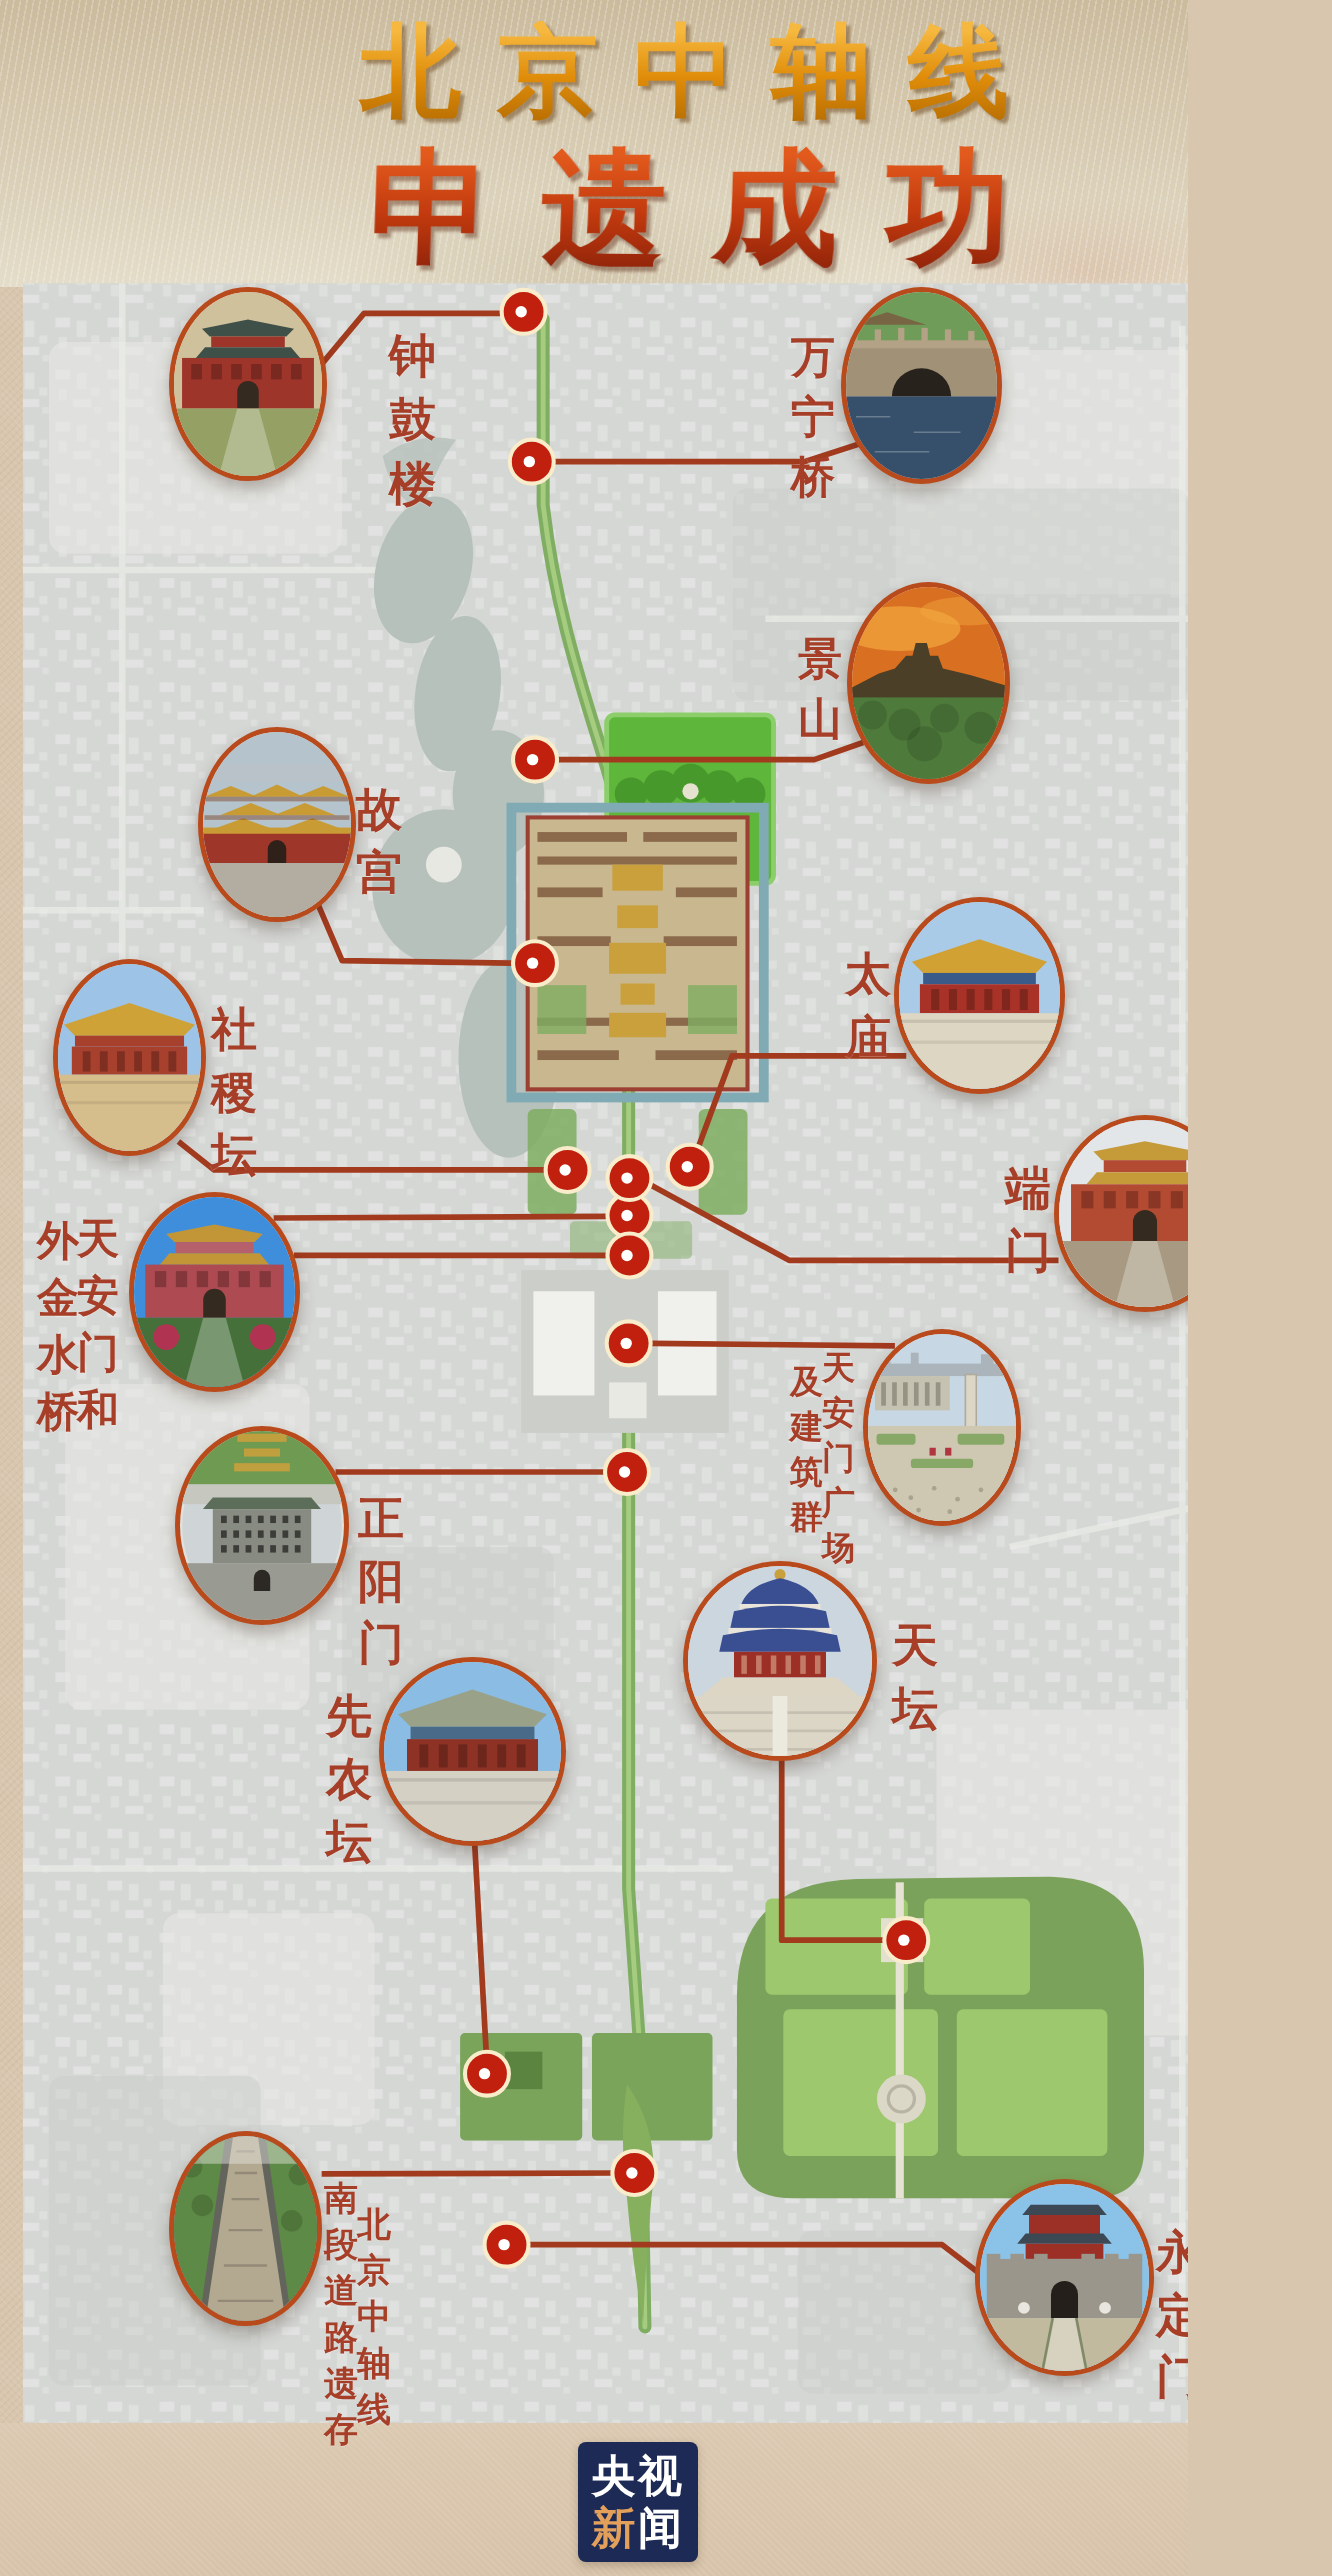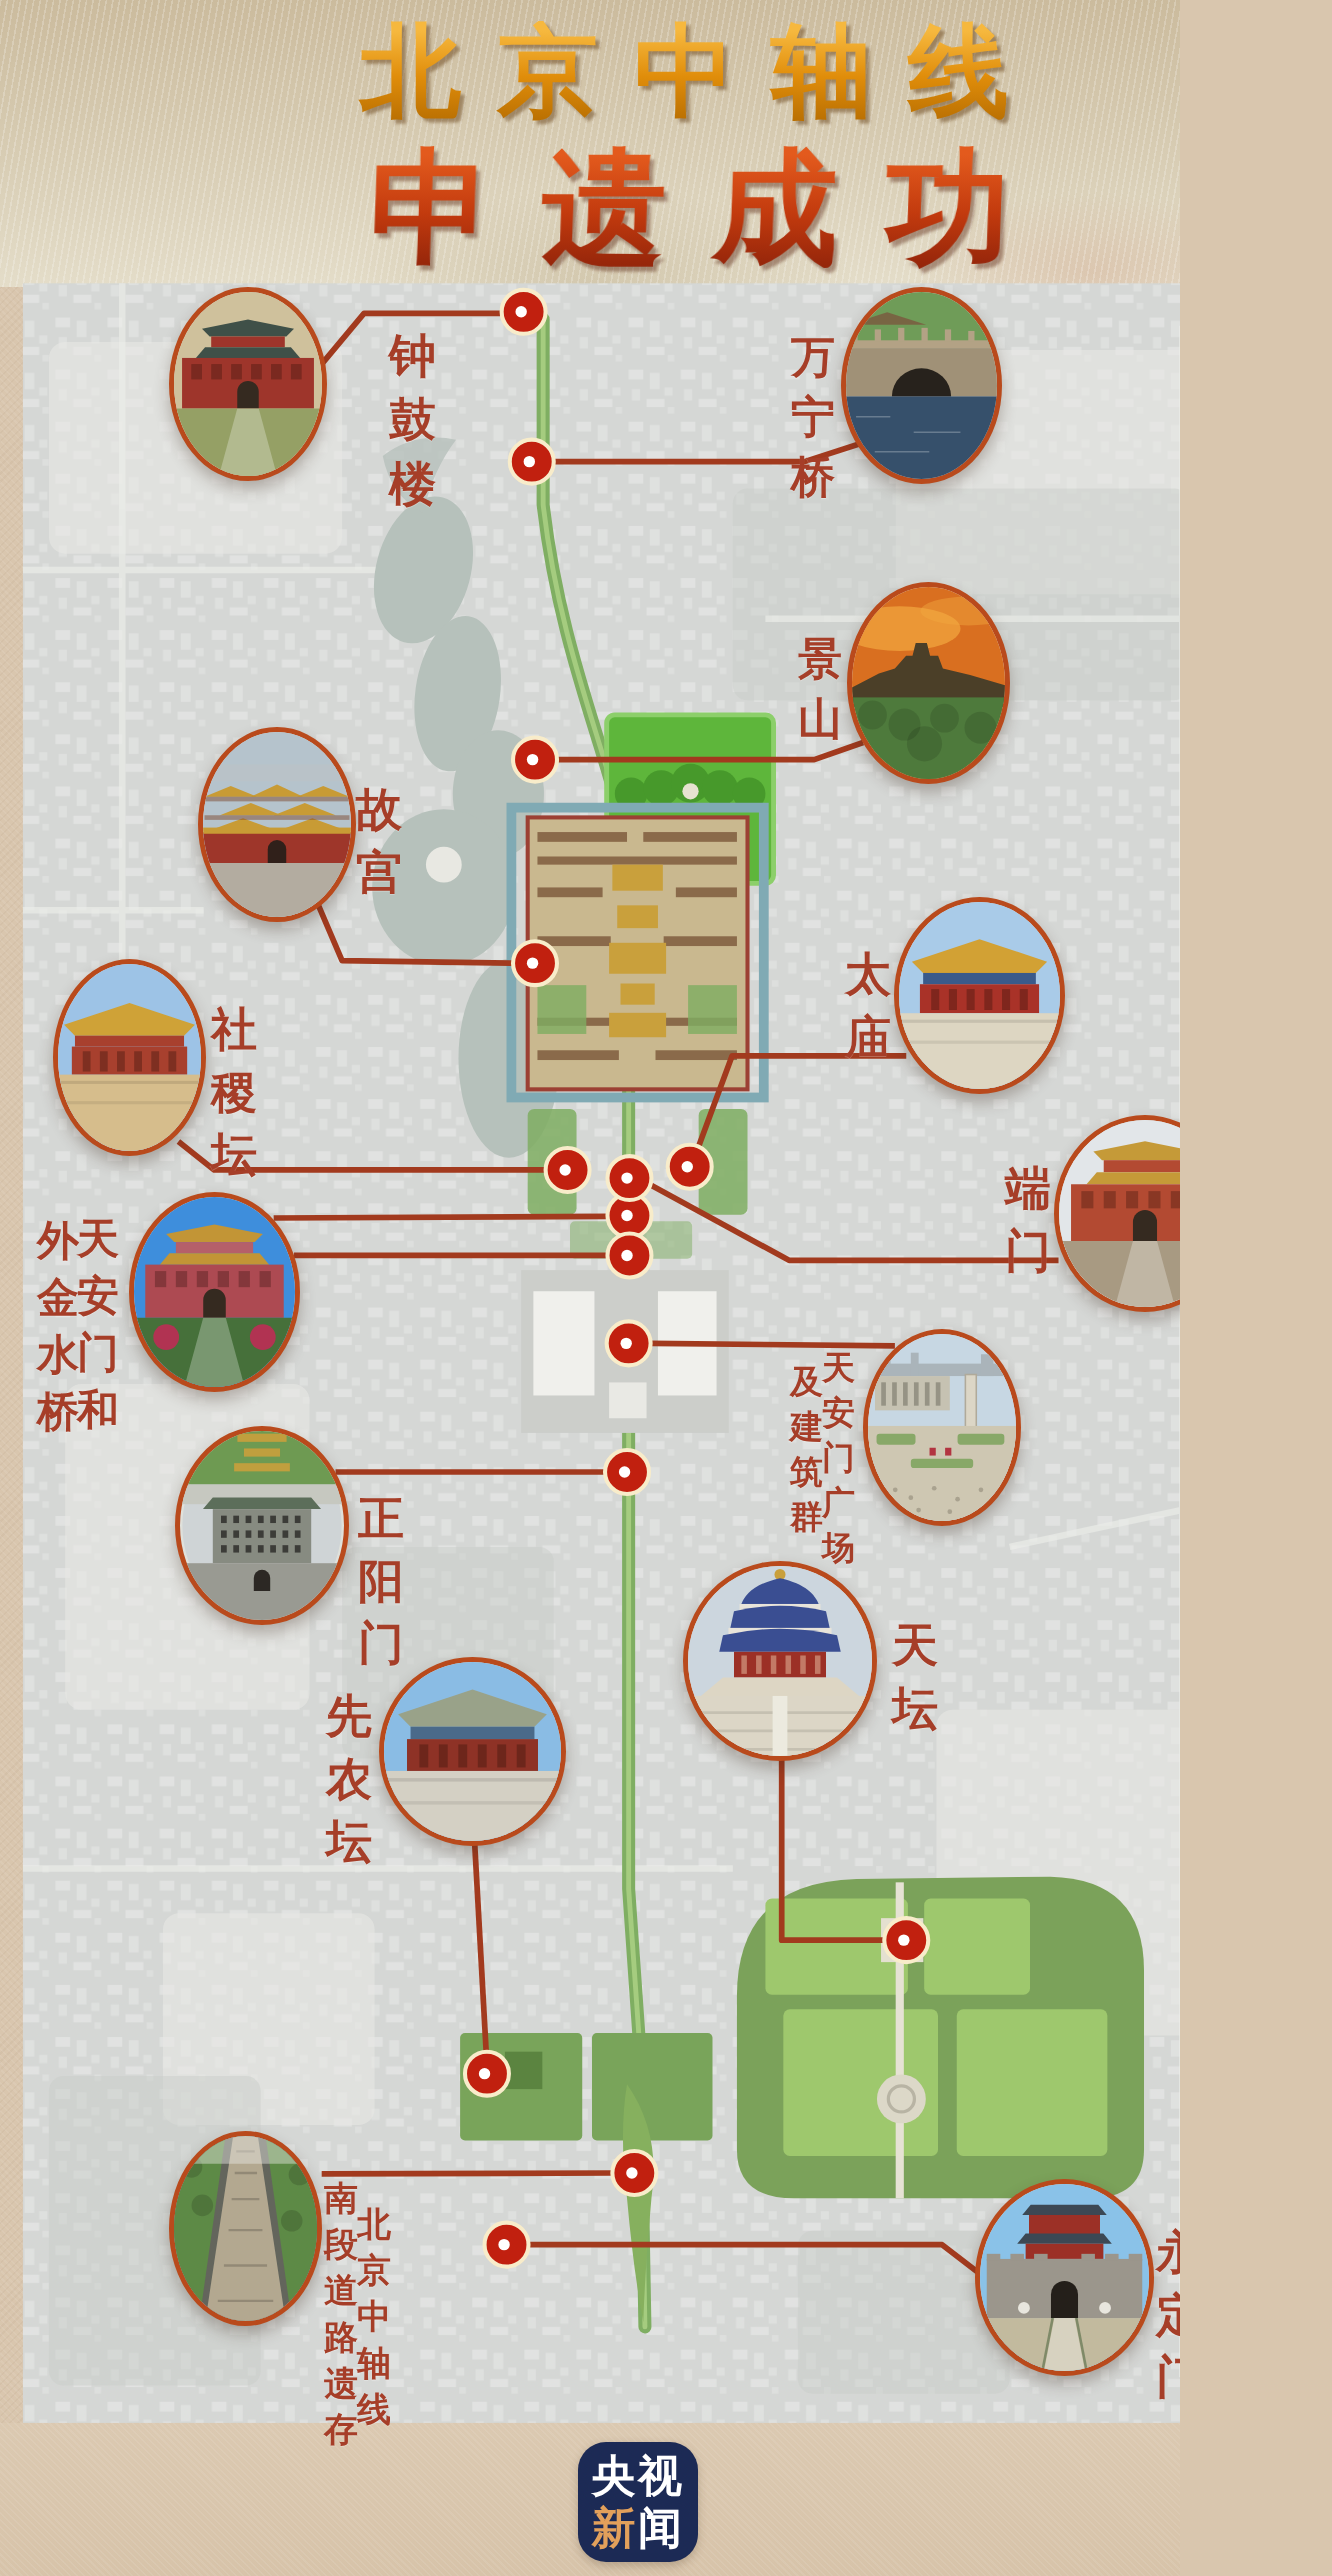--- a/index.html
+++ b/index.html
@@ -6,20 +6,21 @@
   body{
     font-family:"Liberation Sans","DejaVu Sans",sans-serif;
     background:#d9c6ae;
   }
   .page{
     position:relative;width:1180px;height:2576px;overflow:hidden;
     background:
       repeating-linear-gradient(45deg, rgba(255,255,255,.07) 0 1.6px, transparent 1.6px 4.9px),
       repeating-linear-gradient(-45deg, rgba(120,90,60,.05) 0 1.6px, transparent 1.6px 5.7px),
       #d9c6ae;
+    padding-left: 8px;
   }
   .aerial-strip{
     position:absolute;left:0;top:0;width:1333px;height:287px;
     background:
       repeating-linear-gradient(100deg, rgba(255,255,255,.22) 0 1.6px, transparent 1.6px 6.5px),
       radial-gradient(261px 114px at 82% 95%, rgba(195,125,95,.22), transparent 70%),
       radial-gradient(342px 130px at 45% 100%, rgba(170,150,110,.30), transparent 75%),
       linear-gradient(180deg,#cbbb9d,#d8cdb4 55%,#e4ddc9);
   }
   .bottom-strip{
@@ -54,21 +55,21 @@
   }
   .site-circle svg{position:absolute;left:0;top:0;width:100%;height:100%;}
   .site-label{
     position:absolute;color:#a63e28;font-weight:800;line-height:1.36;
     text-align:center;white-space:pre;
     text-shadow:0 0.8px 0 rgba(255,255,255,.25);
   }
   .site-label span{display:block;}
   .logo{
     position:absolute;left:578px;top:2442px;width:120px;height:120px;
-    background:#1c2a55;border-radius:28px;
+    background:#1c2a55;border-radius:8px;
     display:flex;flex-direction:column;align-items:center;justify-content:center;
     box-shadow:0 3.3px 8.1px rgba(80,60,40,.25);
   }
   .logo div{font-size:44px;font-weight:800;line-height:52px;color:#ffffff;letter-spacing:2.4px;}
   .logo .accent{color:#e2a05b;}
 </style>
 </head>
 <body>
 
 <div class="page">

